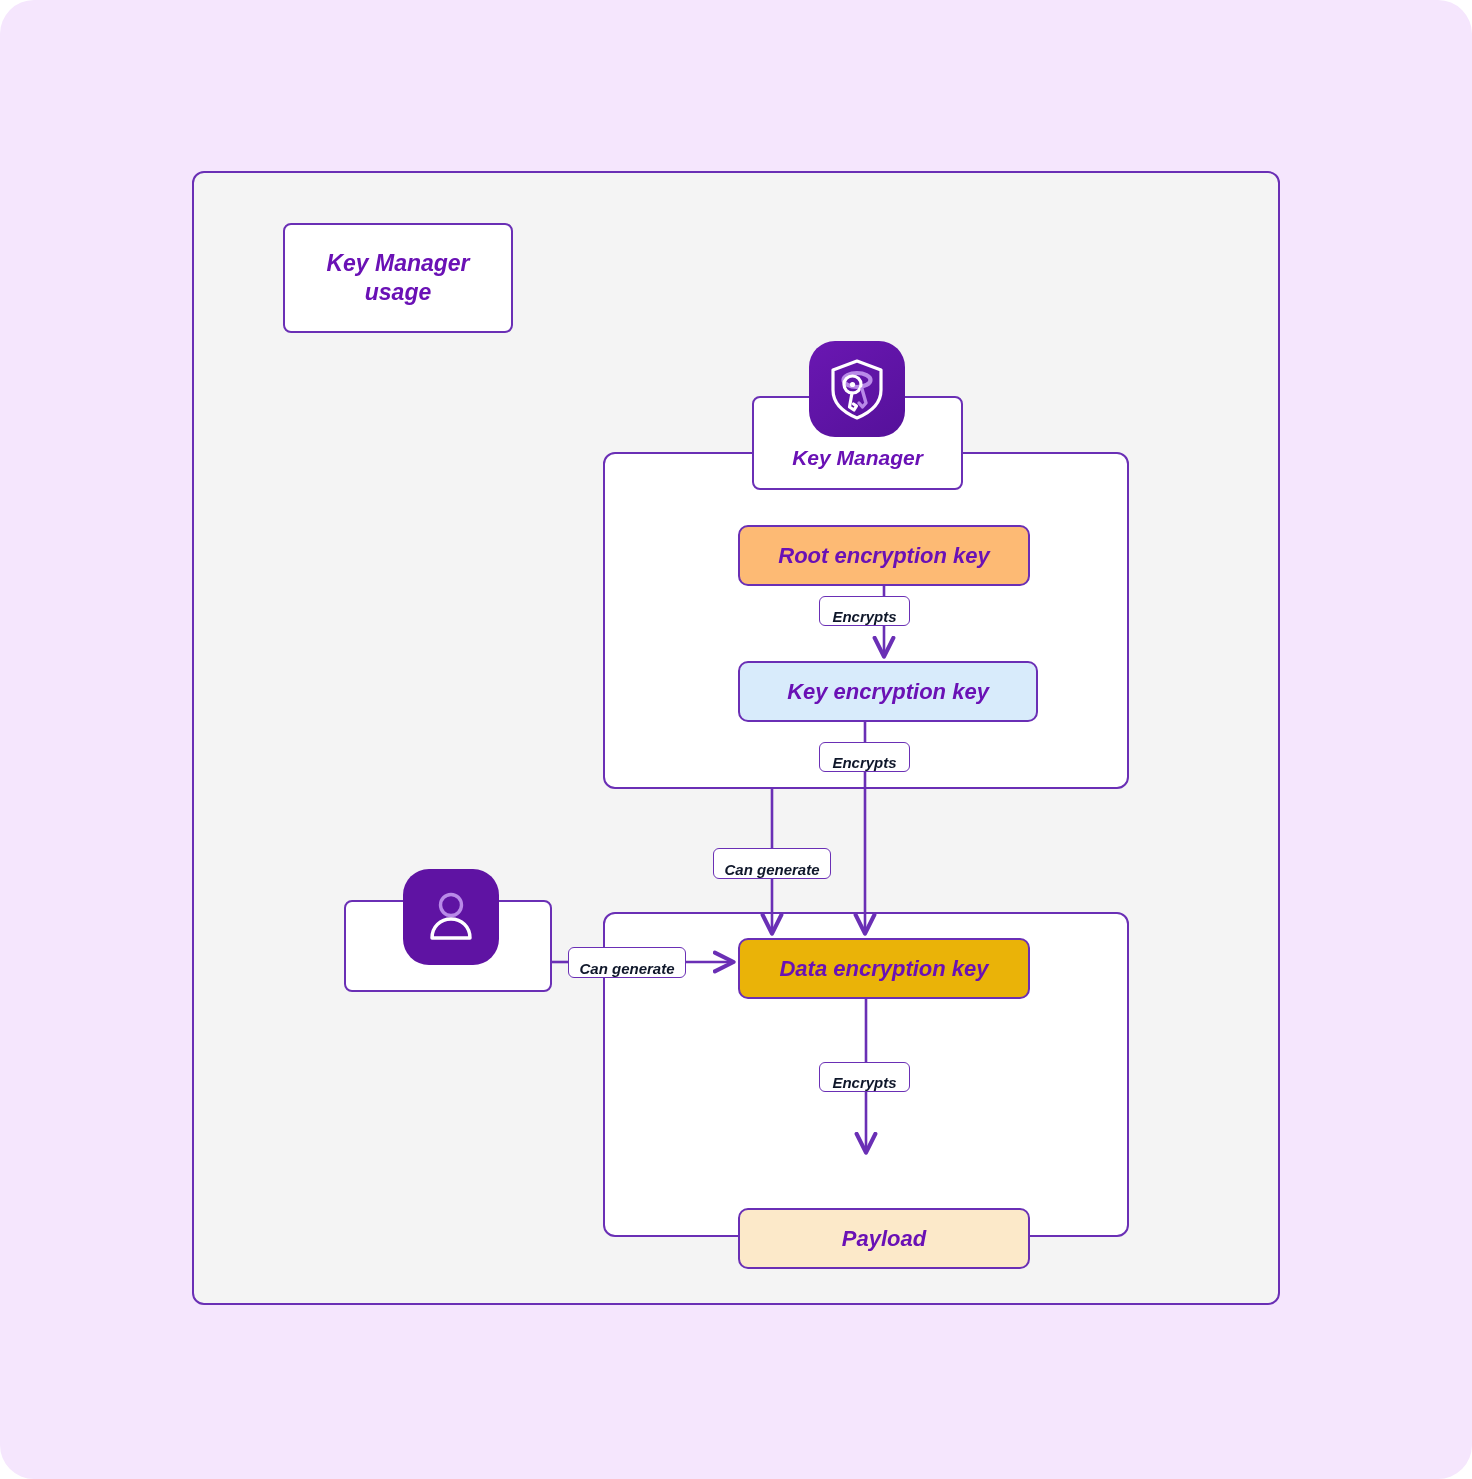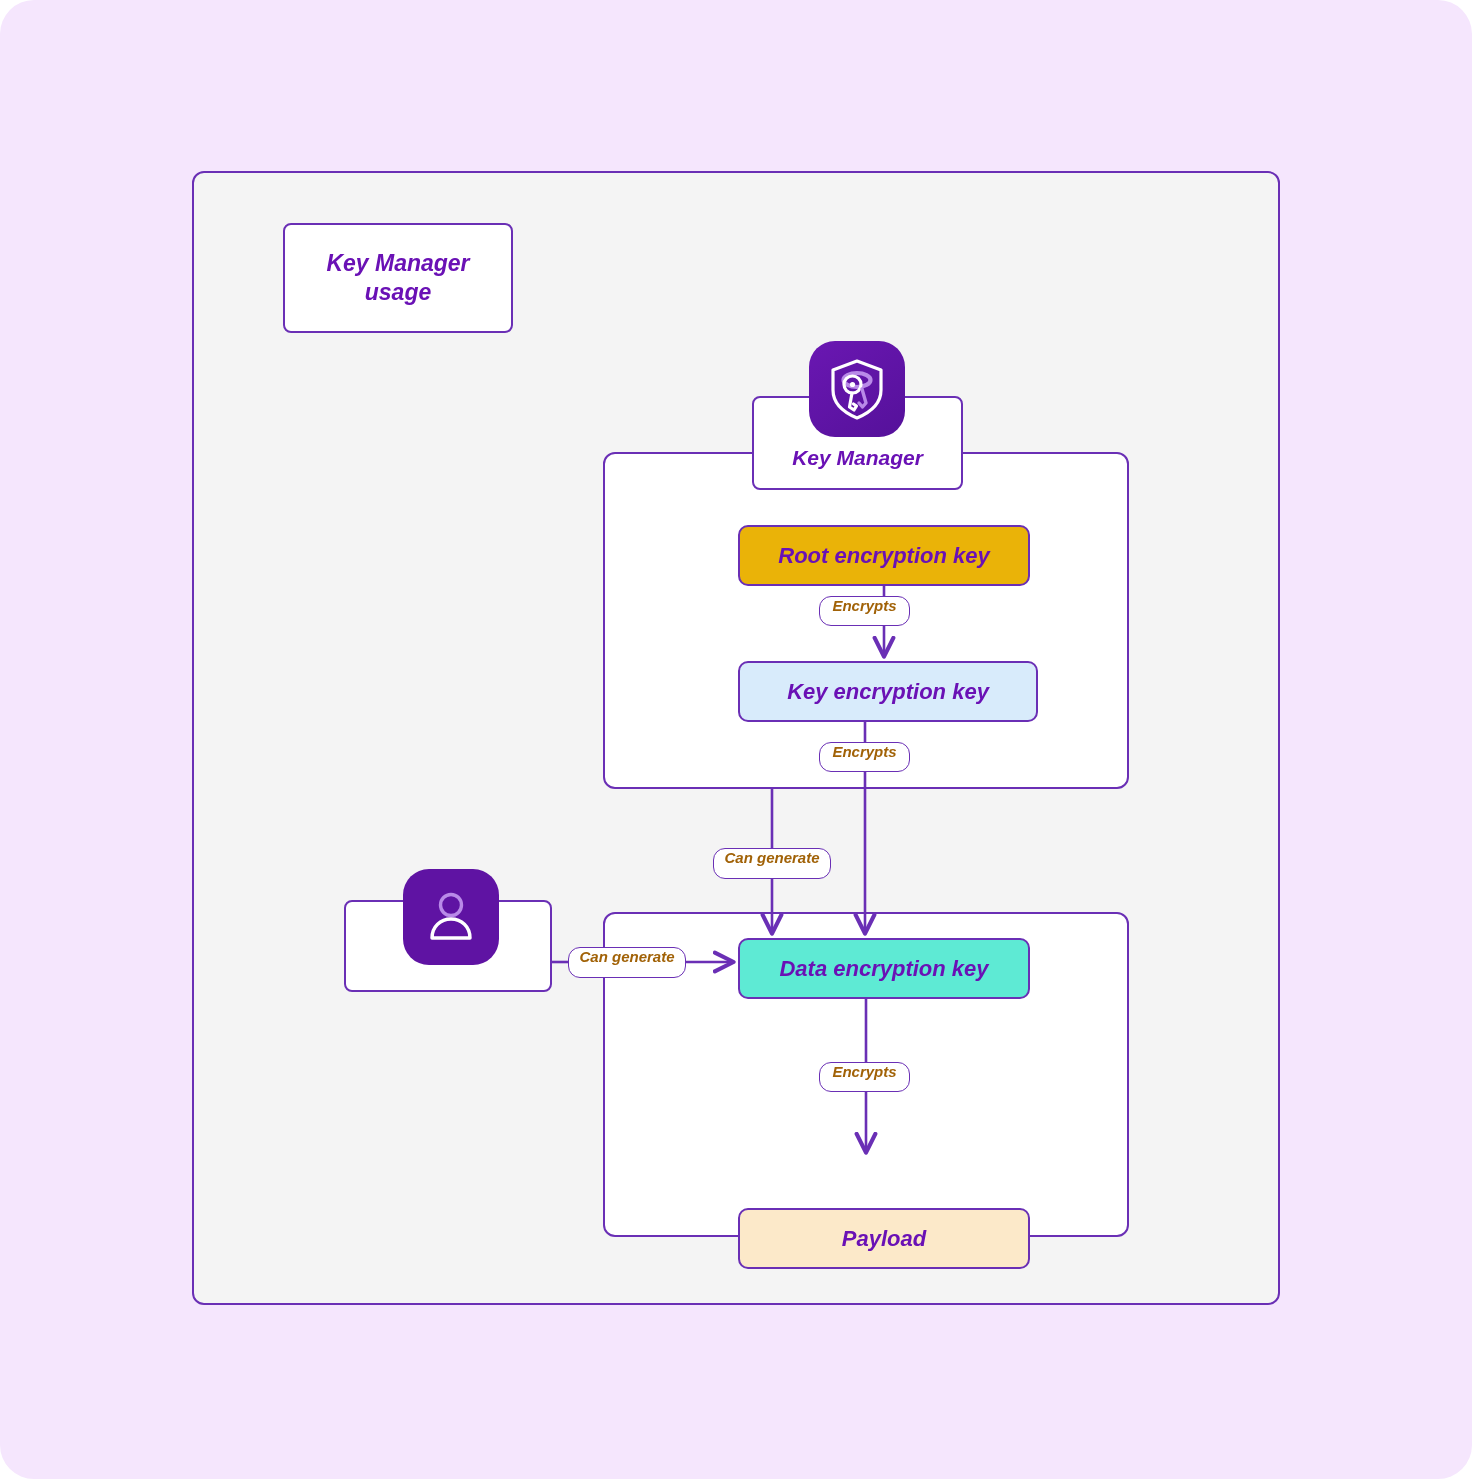--- a/index.html
+++ b/index.html
@@ -108,37 +108,37 @@
     align-items: flex-end;
     padding-bottom: 18px;
     z-index: 4;
   }
 
   #node-root-key {
     left: 738px;
     top: 525px;
     width: 292px;
     height: 61px;
-    background: #eab308;
+    background: #fdba74;
     font-size: 22px;
   }
   #node-kek {
     left: 738px;
     top: 661px;
     width: 300px;
     height: 61px;
     background: #d8ebfb;
     font-size: 22px;
   }
   #node-dek {
     left: 738px;
     top: 938px;
     width: 292px;
     height: 61px;
-    background: #5eead4;
+    background: #eab308;
     font-size: 22px;
   }
   #node-payload {
     left: 738px;
     top: 1208px;
     width: 292px;
     height: 61px;
     background: #fce9c9;
     font-size: 22px;
   }
@@ -176,26 +176,26 @@
     left: 403px;
     top: 869px;
     background: #5f13a3;
   }
 
   
   .edge-label {
     position: absolute;
     background: #ffffff;
     border: 1.6px solid #6a2fb5;
-    border-radius: 12px;
-    color: #a16207;
+    border-radius: 6px;
+    color: #0f172a;
     font-size: 15px;
     font-weight: bold;
     display: flex;
-    align-items: flex-start;
+    align-items: flex-end;
     justify-content: center;
     box-sizing: border-box;
     z-index: 5;
     white-space: nowrap;
   }
   #label-encrypts-1 { left: 819px; top: 596px; width: 91px; height: 30px; }
   #label-encrypts-2 { left: 819px; top: 742px; width: 91px; height: 30px; }
   #label-encrypts-3 { left: 819px; top: 1062px; width: 91px; height: 30px; }
   #label-cangen-top { left: 713px; top: 848px; width: 118px; height: 31px; }
   #label-cangen-user { left: 568px; top: 947px; width: 118px; height: 31px; }

